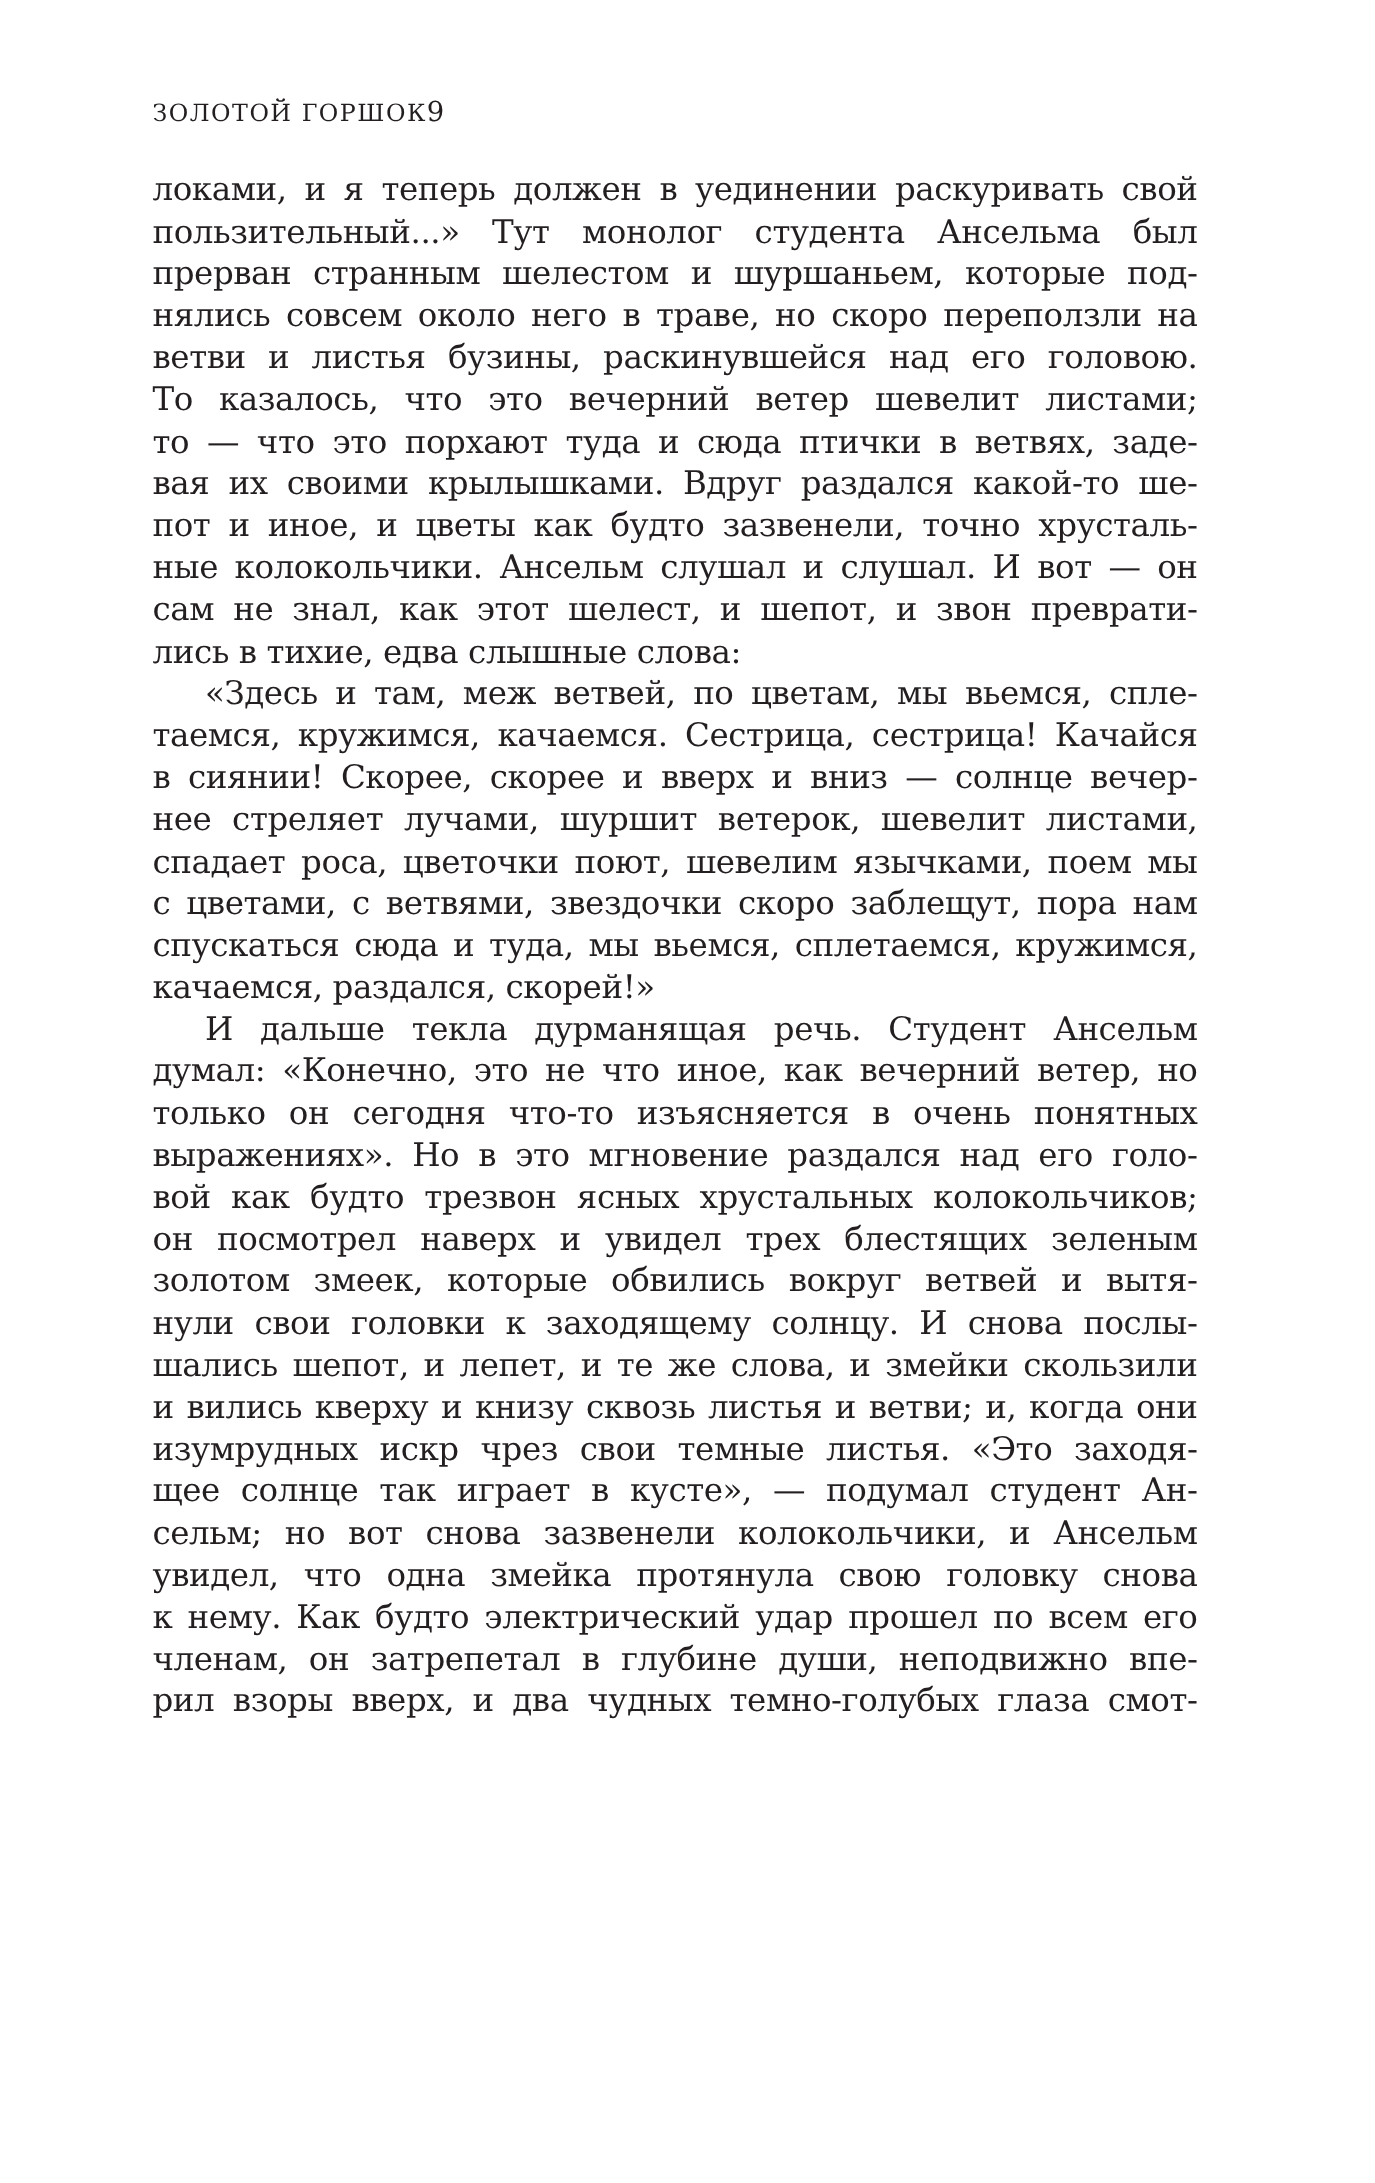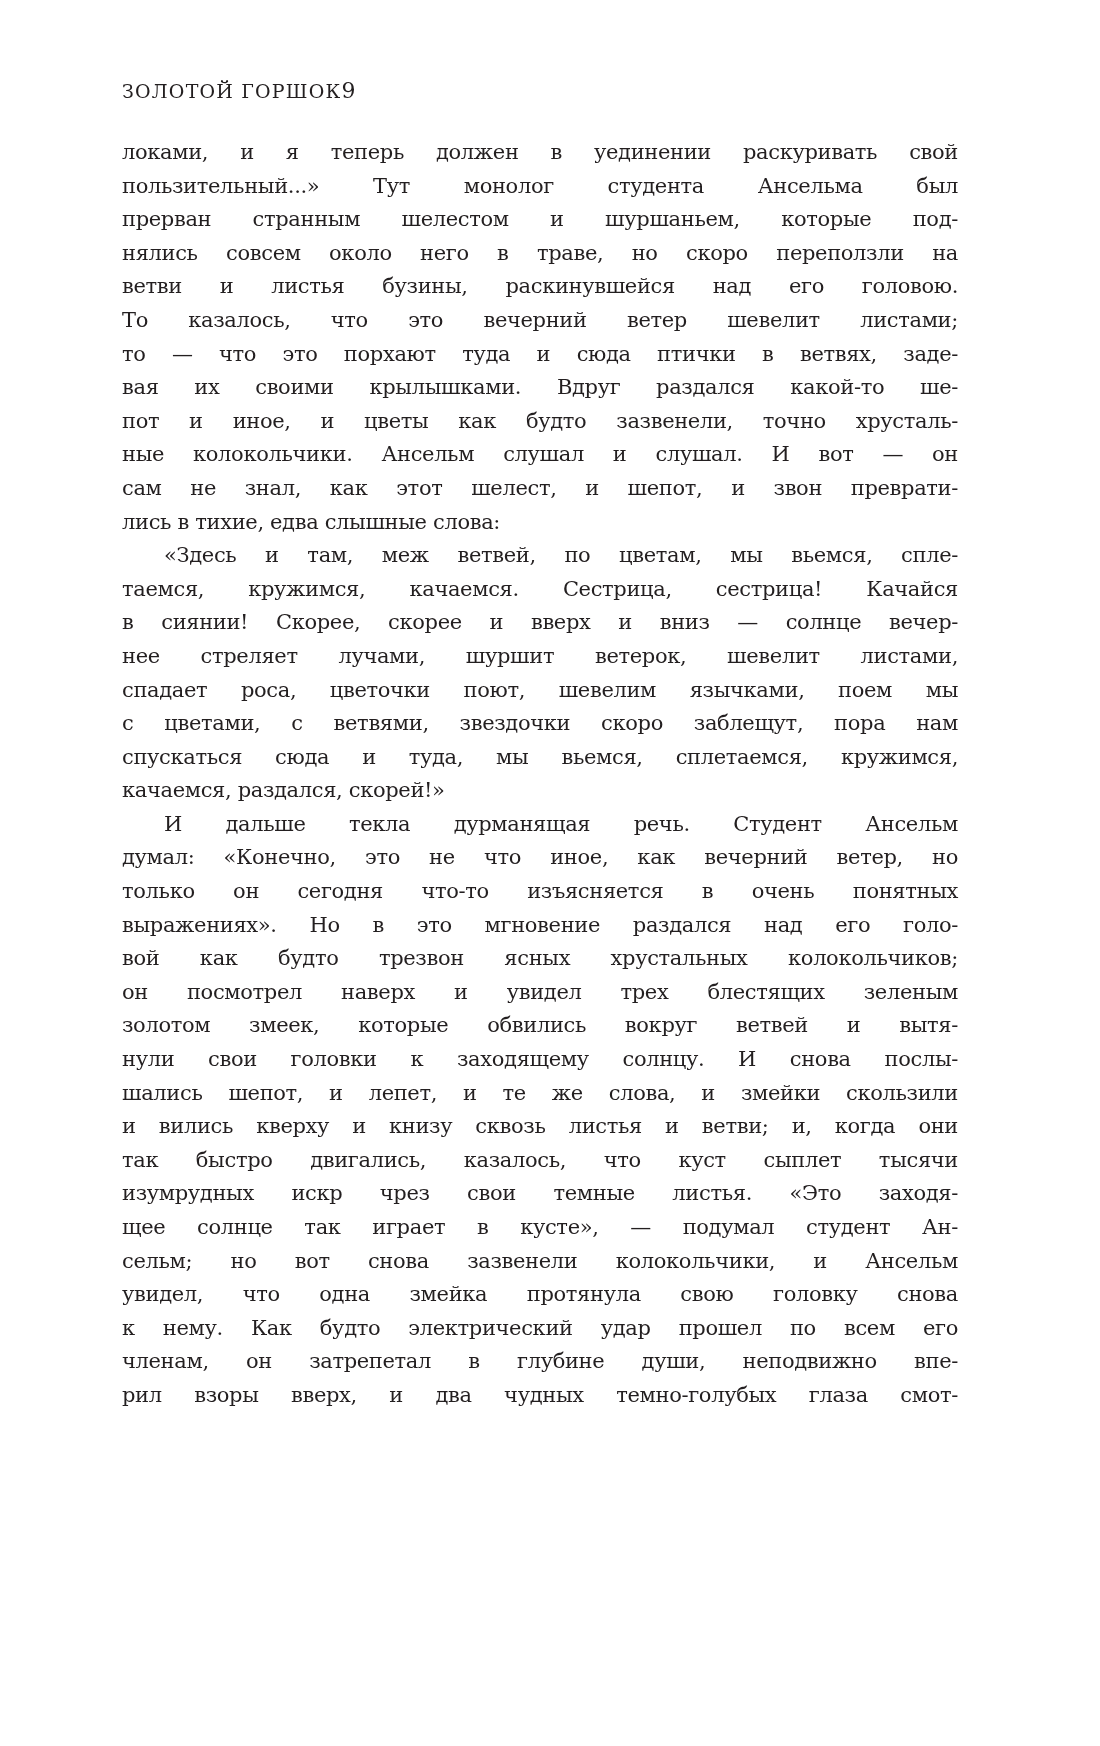--- a/index.html
+++ b/index.html
@@ -44,21 +44,21 @@
     .body-text {
       position: absolute;
       left: 122px;
       top: 136px;
       width: 836px;
     }
     .line {
       display: block;
       height: 33.6px;
       line-height: 33.6px;
-      font-size: 21px;
+      font-size: 26px;
       white-space: nowrap;
       text-align: justify;
       text-align-last: justify;
       letter-spacing: -0.35px;
       word-spacing: 0px;
     }
     .line.last {
       text-align-last: left;
     }
     .line.indent {
@@ -98,21 +98,20 @@
       <span class="line indent">И дальше текла дурманящая речь. Студент Ансельм</span>
       <span class="line">думал: «Конечно, это не что иное, как вечерний ветер, но</span>
       <span class="line">только он сегодня что-то изъясняется в очень понятных</span>
       <span class="line">выражениях». Но в это мгновение раздался над его голо-</span>
       <span class="line">вой как будто трезвон ясных хрустальных колокольчиков;</span>
       <span class="line">он посмотрел наверх и увидел трех блестящих зеленым</span>
       <span class="line">золотом змеек, которые обвились вокруг ветвей и вытя-</span>
       <span class="line">нули свои головки к заходящему солнцу. И снова послы-</span>
       <span class="line">шались шепот, и лепет, и те же слова, и змейки скользили</span>
       <span class="line">и вились кверху и книзу сквозь листья и ветви; и, когда они</span>
-      <span class="line">так быстро двигались, казалось, что куст сыплет тысячи</span>
       <span class="line">изумрудных искр чрез свои темные листья. «Это заходя-</span>
       <span class="line">щее солнце так играет в кусте», — подумал студент Ан-</span>
       <span class="line">сельм; но вот снова зазвенели колокольчики, и Ансельм</span>
       <span class="line">увидел, что одна змейка протянула свою головку снова</span>
       <span class="line">к нему. Как будто электрический удар прошел по всем его</span>
       <span class="line">членам, он затрепетал в глубине души, неподвижно впе-</span>
       <span class="line">рил взоры вверх, и два чудных темно-голубых глаза смот-</span>
     </div>
 </div>
 

